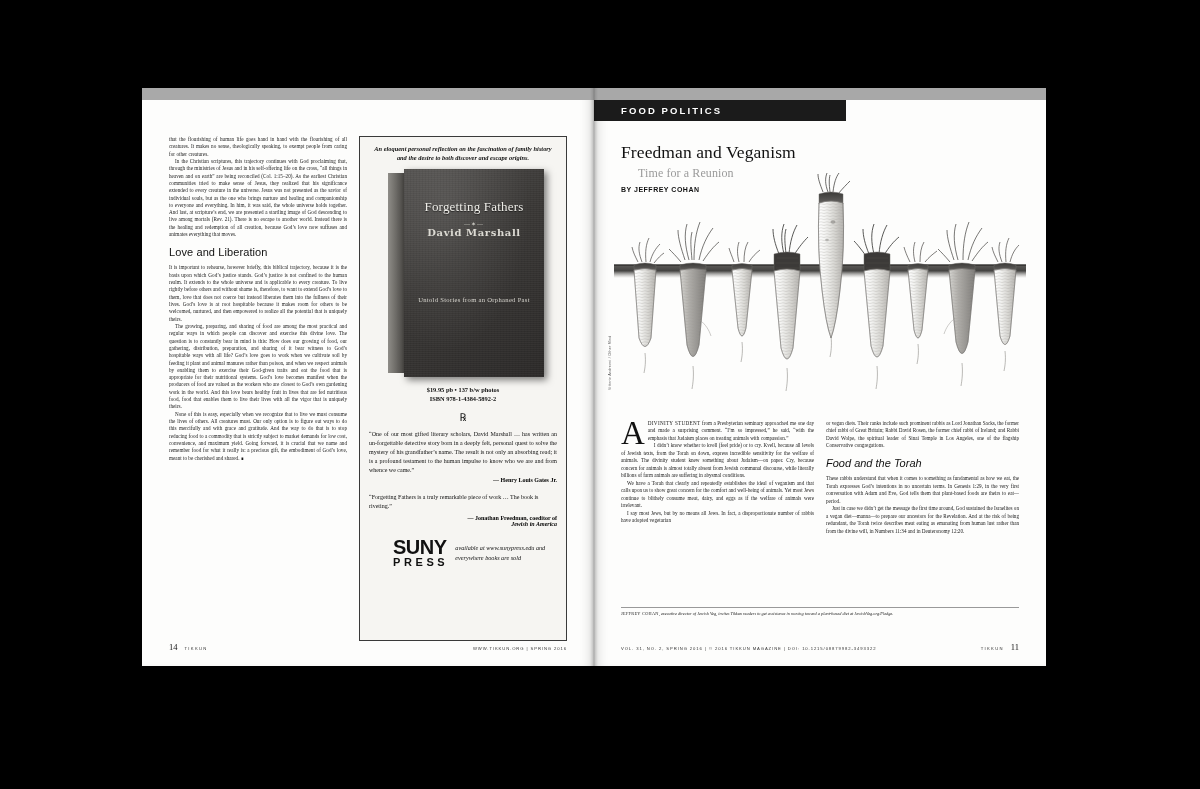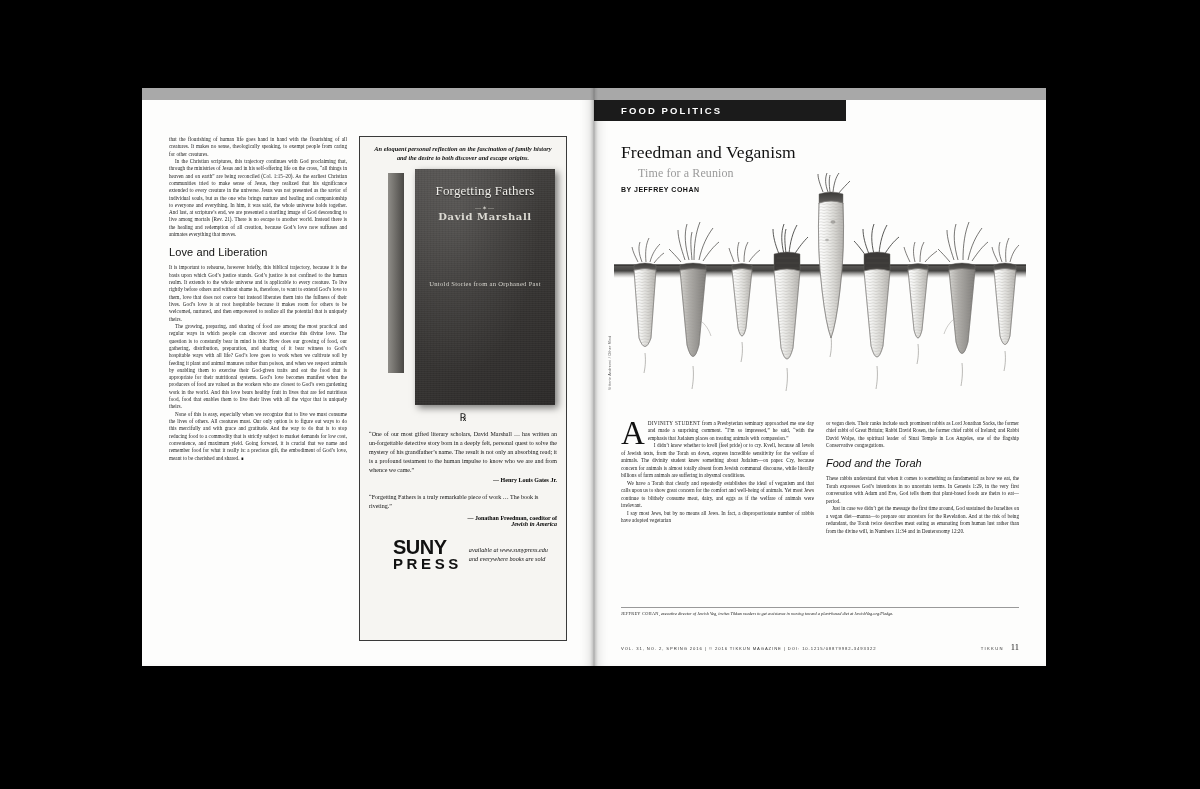--- a/index.html
+++ b/index.html
@@ -64,27 +64,27 @@
   .ad-tag {
     font-style:italic; font-weight:700; font-size:6.4px; line-height:1.42;
     text-align:center; color:#111; margin-bottom:7px;
   }
   .bookwrap { position:relative; width:150px; height:208px; margin:0 auto 8px; }
   .book-back {
     position:absolute; left:0; top:4px; width:16px; height:200px;
     background:linear-gradient(90deg,#8f8d88,#4a4845);
   }
   .book {
-    position:absolute; left:27px; top:0; width:140px; height:236px;
+    position:absolute; left:16px; top:0; width:140px; height:208px;
     background:
       radial-gradient(ellipse at 30% 18%, rgba(255,255,255,.10), rgba(255,255,255,0) 60%),
       linear-gradient(145deg,#4e4c4a 0%,#3a3836 42%,#2c2a29 100%);
     box-shadow: 3px 3px 7px rgba(0,0,0,.5);
     display:flex; flex-direction:column; align-items:center;
-    padding-top:14px; overflow:hidden;
+    padding-top:30px; overflow:hidden;
   }
   .book::before{
     content:""; position:absolute; left:0; top:0; width:100%; height:100%;
     background-image:
       repeating-linear-gradient(0deg, rgba(255,255,255,.035) 0 1px, rgba(0,0,0,0) 1px 2px),
       repeating-linear-gradient(90deg, rgba(0,0,0,.05) 0 1px, rgba(0,0,0,0) 1px 3px);
     opacity:.85;
   }
   .book-title {
     position:relative; color:#efeee9; font-size:13px; letter-spacing:.2px;
@@ -108,21 +108,21 @@
   .ad-quote {
     font-size:6px; line-height:1.52; text-align:justify; color:#111; width:100%;
   }
   .ad-attr { font-size:6px; font-weight:700; text-align:right; width:100%; margin-top:2px; }
   .ad-quote2 { font-size:6px; line-height:1.52; color:#111; width:100%; margin-top:10px; }
   .ad-attr2 { font-size:6px; font-weight:700; text-align:right; width:100%; margin-top:3px; }
   .ad-attr2 .ital { font-style:italic; }
   .suny-row { display:flex; align-items:center; width:100%; margin-top:11px; gap:7px; }
   .suny-logo { font-family:"Liberation Sans", sans-serif; color:#111; line-height:.94;margin-left:24px; }
   .suny-logo .s1 { font-size:20px; font-weight:700; letter-spacing:-.5px; display:block; }
-  .suny-logo .s2 { font-size:15px; font-weight:700; letter-spacing:3.6px; display:block; margin-top:1px; }
+  .suny-logo .s2 { font-size:11px; font-weight:700; letter-spacing:3.6px; display:block; margin-top:1px; }
   .suny-txt { font-size:6.2px; font-style:italic; line-height:1.5; color:#111; }
 
   
   .rp-title {
     position:absolute; left:27px; top:55px; width:320px;
     font-size:17.5px; color:#111; letter-spacing:.1px; line-height:1.05;
   }
   .rp-sub {
     position:absolute; left:44px; top:78px; width:320px;
     font-size:12px; color:#9a9a9a; letter-spacing:.1px;
@@ -226,20 +226,26 @@
 
         <div class="suny-row">
           <div class="suny-logo">
             <span class="s1">SUNY</span>
             <span class="s2">PRESS</span>
           </div>
           <div class="suny-txt">available at www.sunypress.edu and everywhere books are sold</div>
         </div>
       </div>
 
+      <div class="footer left-f">
+        <span class="pg">14</span>
+        <span class="mag" style="padding-left:7px">TIKKUN</span>
+        <span class="spacer"></span>
+        <span>WWW.TIKKUN.ORG  |  SPRING 2016</span>
+      </div>
     </div>
 
     <div class="page right">
       <div class="topband"></div>
       <div class="kicker">FOOD POLITICS</div>
 
       <div class="rp-title">Freedman and Veganism</div>
       <div class="rp-sub">Time for a Reunion</div>
       <div class="rp-byline">BY JEFFREY COHAN</div>
 

